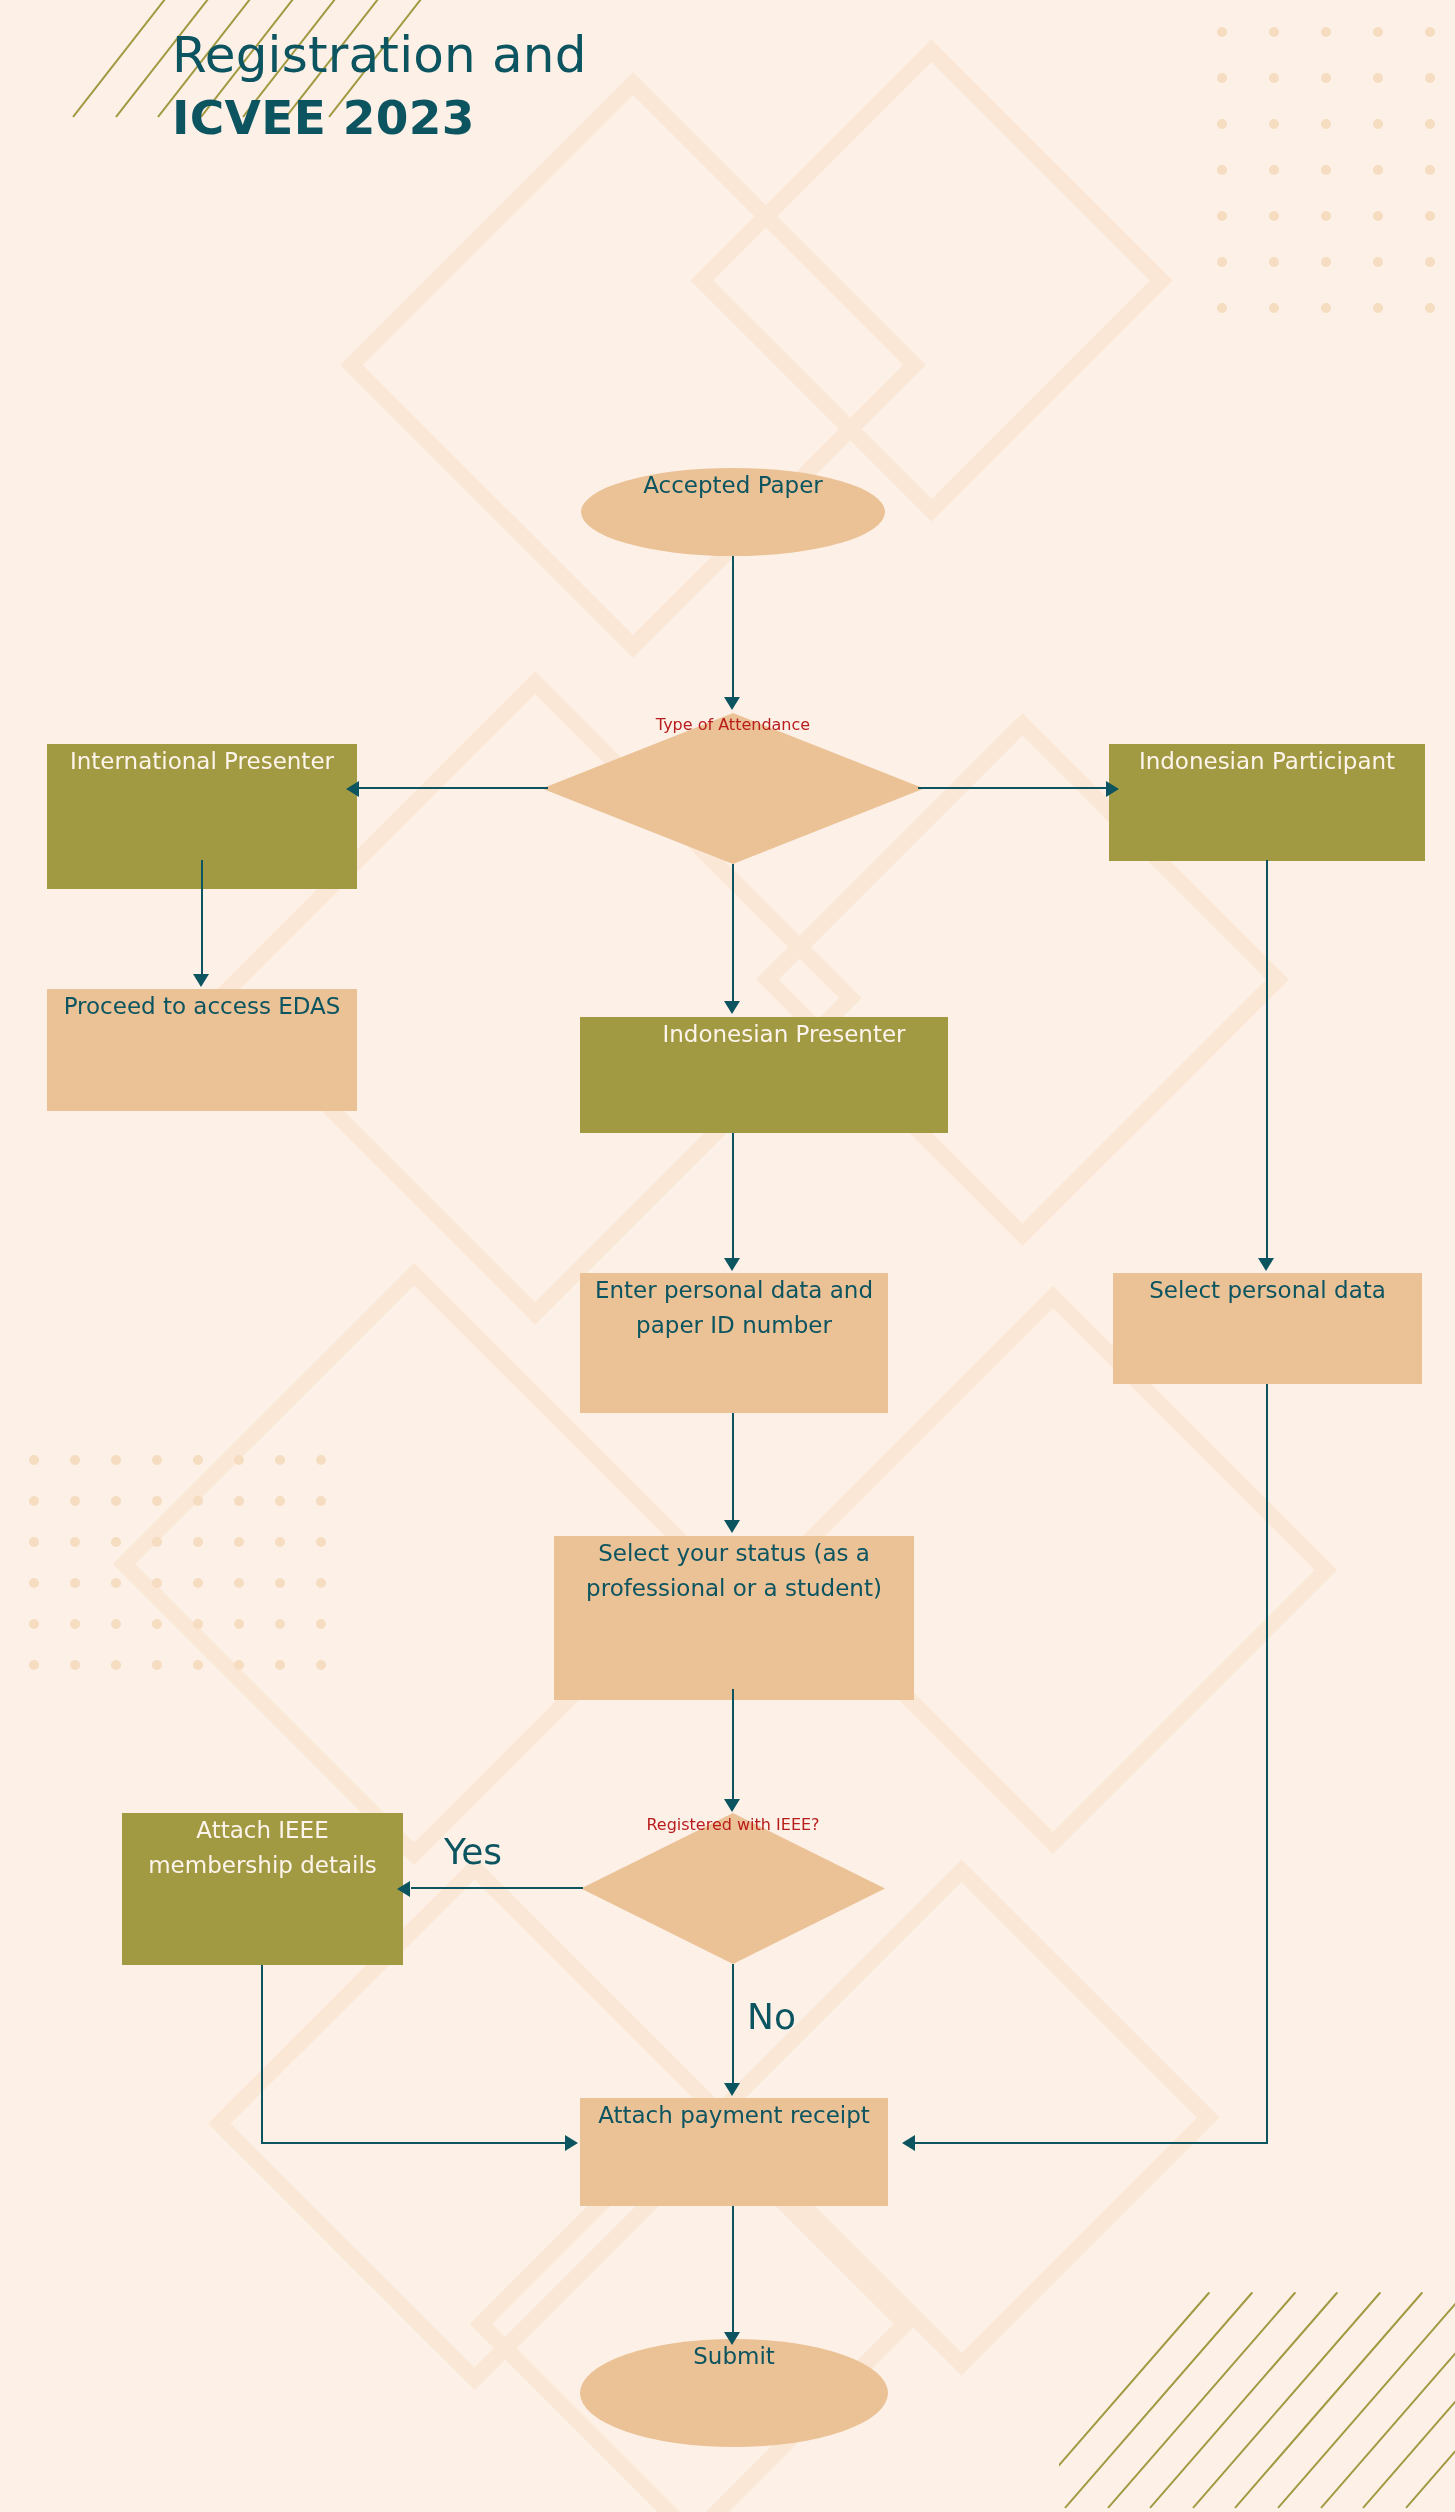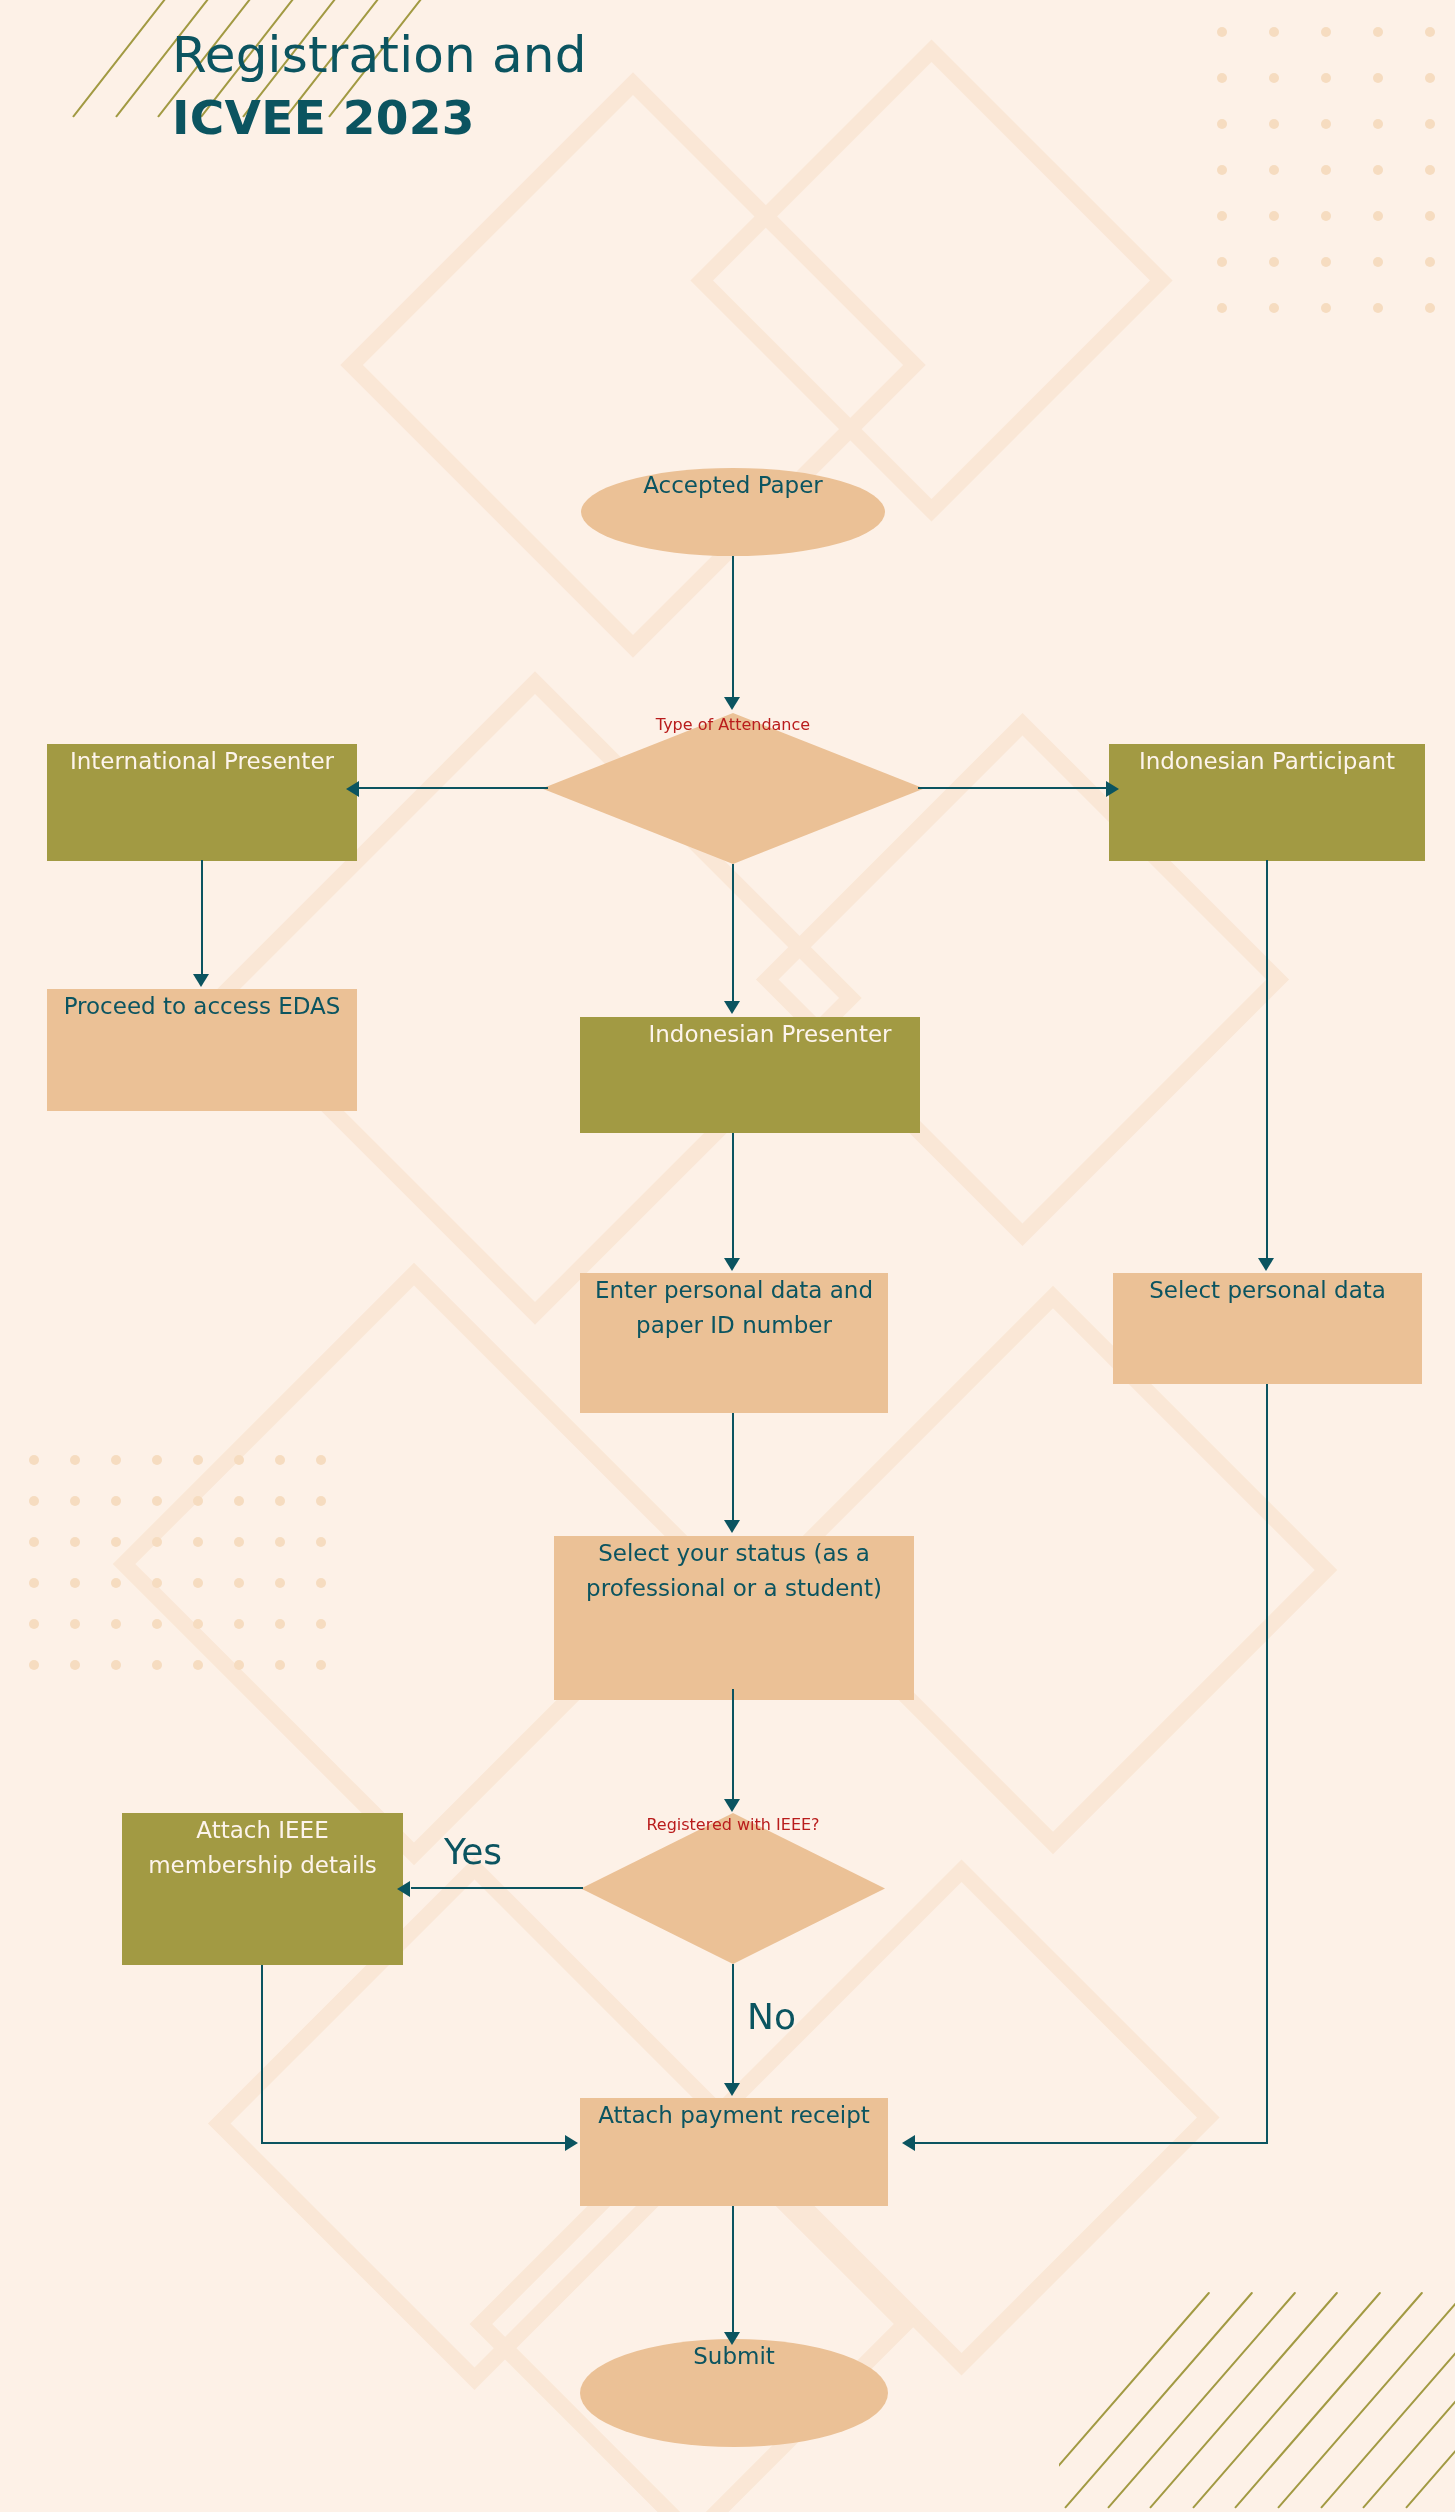--- a/index.html
+++ b/index.html
@@ -318,36 +318,36 @@
 
     <div class="conn conn-h" style="left:359px; top:787px; width:189px;"></div>
     <div class="arrow arrow-left" style="left:346px; top:781px;"></div>
 
     <div class="conn conn-h" style="left:918px; top:787px; width:189px;"></div>
     <div class="arrow arrow-right" style="left:1106px; top:781px;"></div>
 
     <div class="conn conn-v" style="left:732px; top:864px; width:2.4px; height:140px;"></div>
     <div class="arrow arrow-down" style="left:724px; top:1001px;"></div>
 
-    <div class="node n-process-olive" style="left:47px; top:744px; width:310px; height:117px;">
+    <div class="node n-process-olive" style="left:47px; top:744px; width:310px; height:145px;">
       <div class="node-text">International Presenter</div>
     </div>
 
     <div class="node n-process-olive" style="left:1109px; top:744px; width:316px; height:117px;">
       <div class="node-text">Indonesian Participant</div>
     </div>
 
     <div class="conn conn-v" style="left:201px; top:860px; height:116px;"></div>
     <div class="arrow arrow-down" style="left:193px; top:974px;"></div>
 
     <div class="node n-process-tan" style="left:47px; top:989px; width:310px; height:122px;">
       <div class="node-text">Proceed to access EDAS</div>
     </div>
 
-    <div class="node n-process-olive" style="left:580px; top:1017px; width:340px; height:116px;padding-left:40px;">
+    <div class="node n-process-olive" style="left:580px; top:1017px; width:368px; height:116px;padding-left:40px;">
       <div class="node-text">Indonesian Presenter</div>
     </div>
 
     <div class="conn conn-v" style="left:732px; top:1133px; height:128px;"></div>
     <div class="arrow arrow-down" style="left:724px; top:1258px;"></div>
 
     <div class="conn conn-v" style="left:1266px; top:860px; height:400px;"></div>
     <div class="arrow arrow-down" style="left:1258px; top:1258px;"></div>
 
     <div class="node n-process-tan" style="left:580px; top:1273px; width:308px; height:140px;">

